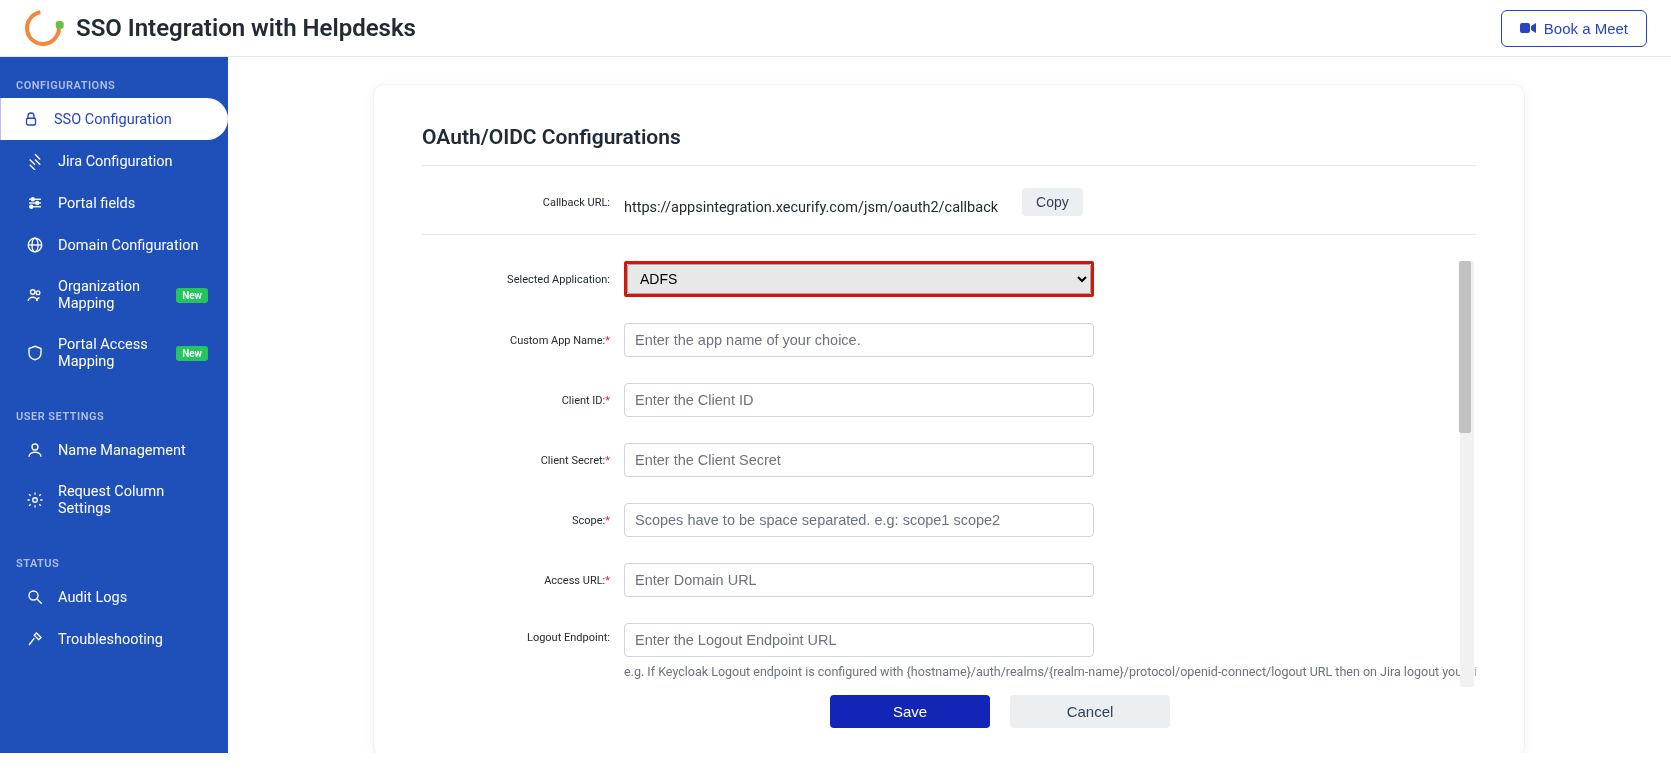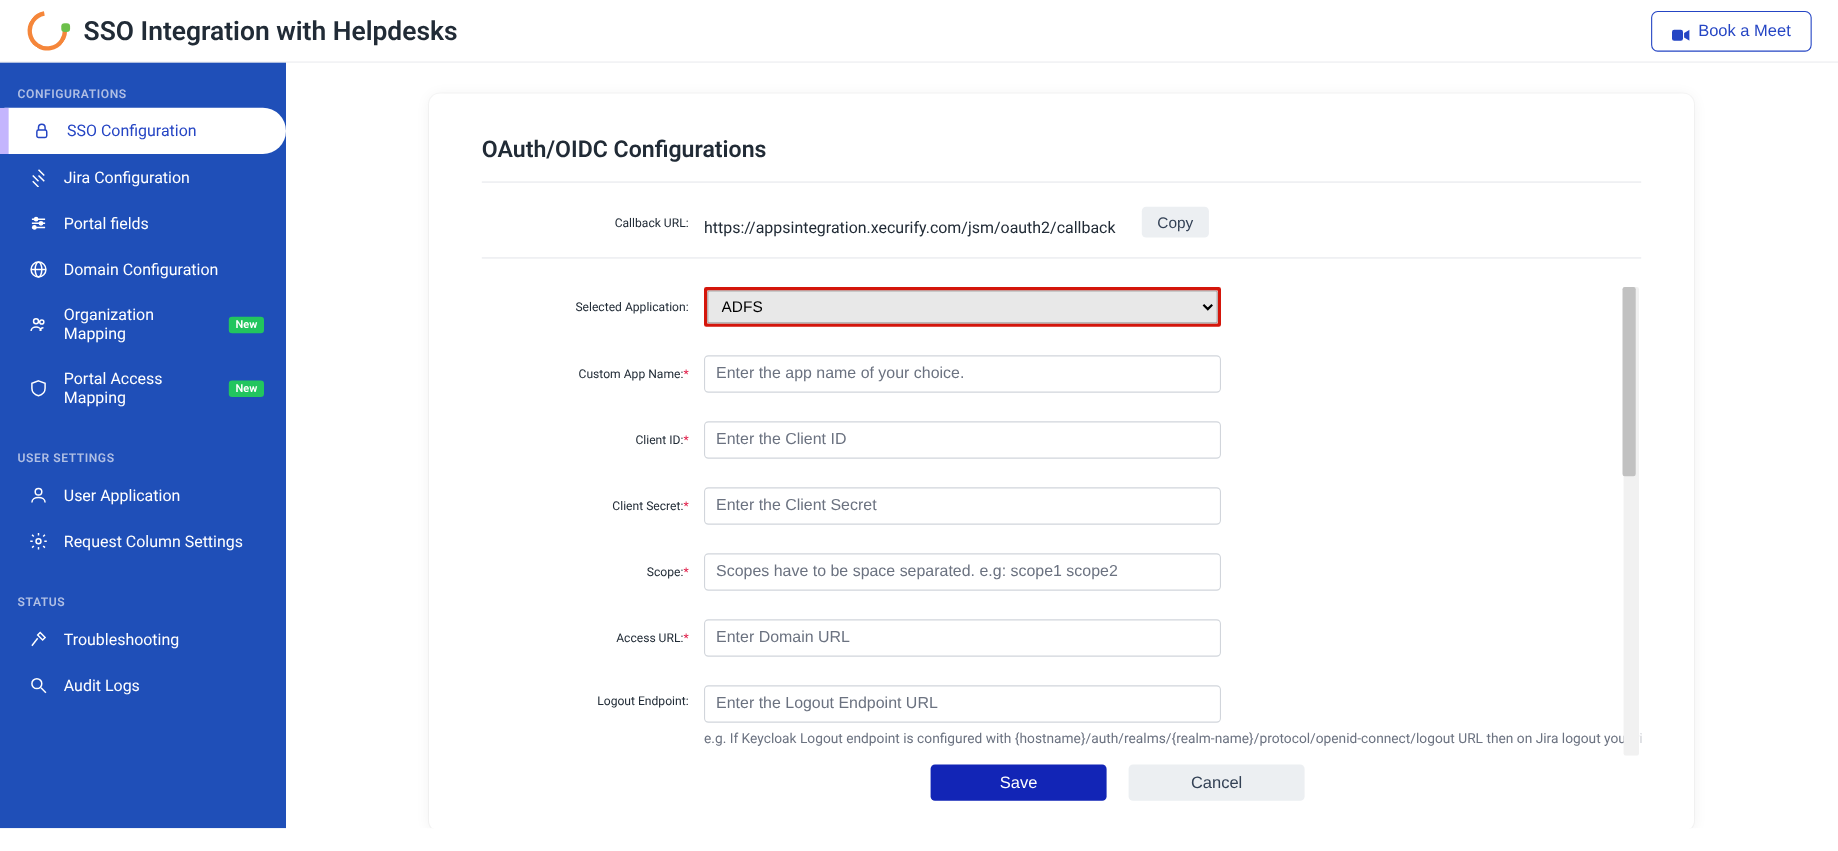--- a/index.html
+++ b/index.html
@@ -38,27 +38,27 @@
   }
   .app-title { font-size: 24px; font-weight: 600; color: #212b36; }
   .book-meet-btn {
     border: 1.5px solid #2545c4;
     color: #2545c4;
     background: #fff;
     border-radius: 6px;
     padding: 9px 18px;
     font-size: 15px;
     font-weight: 500;
-    display: flex; align-items: flex-end; gap: 8px;
+    display: flex; align-items: flex-start; gap: 8px;
     cursor: pointer;
   }
   .camera-g { width: 16px; height: 12px; display:inline-block; }
   .layout { display: flex; height: calc(774px - 78px); }
   .sidebar {
-    width: 260px;
+    width: 228px;
     background: #1f4fb8;
     color: #fff;
     padding-top: 12px;
     flex-shrink: 0;
     overflow: hidden;
   }
   .sb-section {
     padding: 10px 16px 6px;
     font-size: 11px;
     letter-spacing: 0.5px;
@@ -70,21 +70,21 @@
     align-items: center;
     gap: 14px;
     padding: 12px 20px 12px 26px;
     font-size: 14.5px;
     cursor: pointer;
     position: relative;
   }
   .sb-item.active {
     background: #fff;
     color: #2545c4;
-    border-left: 8px solid #c4b5fd;
+    border-left: 1px solid #c4b5fd;
     padding-left: 21px;
     border-radius: 0 22px 22px 0;
     margin-right: 0;
   }
   .sb-item .sb-icon {
     width: 18px; height: 18px;
     display:flex; align-items:center; justify-content:center;
     flex-shrink:0;
   }
   .sb-item.active .sb-icon svg { stroke: #2545c4; fill: none; }
@@ -300,53 +300,53 @@
 
     <div class="sb-section" style="margin-top:18px">USER SETTINGS</div>
 
     <div class="sb-item">
       <span class="sb-icon">
         <svg viewBox="0 0 24 24" width="18" height="18">
             <circle cx="12" cy="8" r="4"></circle>
             <path d="M4 21 c0-4 4-6 8-6 s8 2 8 6"></path>
           </svg>
       </span>
-      <span>User Application</span>
+      <span>Name Management</span>
     </div>
 
     <div class="sb-item">
       <span class="sb-icon">
         <svg viewBox="0 0 24 24" width="18" height="18">
             <circle cx="12" cy="12" r="3"></circle>
             <path d="M12 2v3M12 19v3M4.2 4.2l2.1 2.1M17.7 17.7l2.1 2.1M2 12h3M19 12h3M4.2 19.8l2.1-2.1M17.7 6.3l2.1-2.1"></path>
           </svg>
       </span>
       <span>Request Column Settings</span>
     </div>
 
     <div class="sb-section" style="margin-top:18px">STATUS</div>
 
     <div class="sb-item">
       <span class="sb-icon">
         <svg viewBox="0 0 24 24" width="18" height="18">
+            <circle cx="10" cy="10" r="6"></circle>
+            <line x1="15" y1="15" x2="21" y2="21"></line>
+          </svg>
+      </span>
+      <span>Audit Logs</span>
+    </div>
+
+    <div class="sb-item">
+      <span class="sb-icon">
+        <svg viewBox="0 0 24 24" width="18" height="18">
             <path d="M14 4 l6 6 l-3 3 l-6-6 z"></path>
             <line x1="11" y1="11" x2="4" y2="20"></line>
           </svg>
       </span>
       <span>Troubleshooting</span>
-    </div>
-
-    <div class="sb-item">
-      <span class="sb-icon">
-        <svg viewBox="0 0 24 24" width="18" height="18">
-            <circle cx="10" cy="10" r="6"></circle>
-            <line x1="15" y1="15" x2="21" y2="21"></line>
-          </svg>
-      </span>
-      <span>Audit Logs</span>
     </div>
   </div>
 
   <div class="main">
     <div class="panel-wrap">
       <div class="panel">
         <div class="panel-title">OAuth/OIDC Configurations</div>
 
         <div class="row top-row">
           <div class="row-label">Callback URL:</div>

